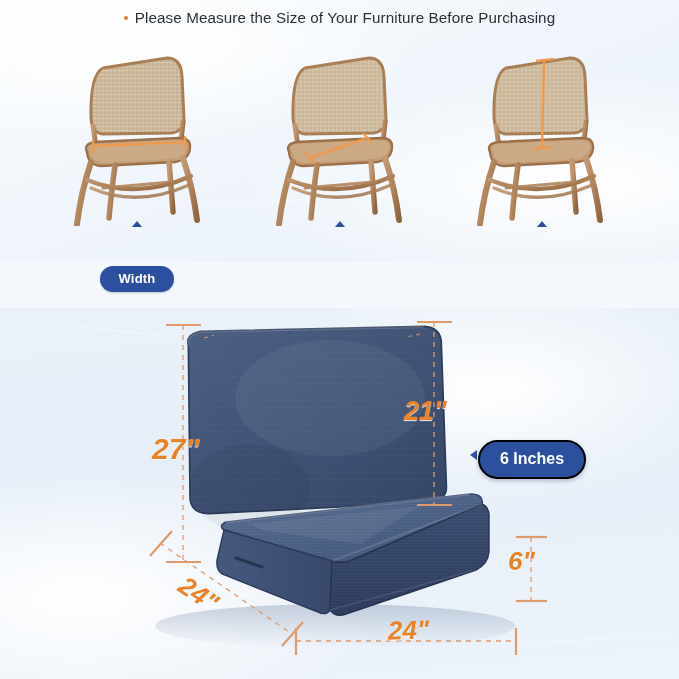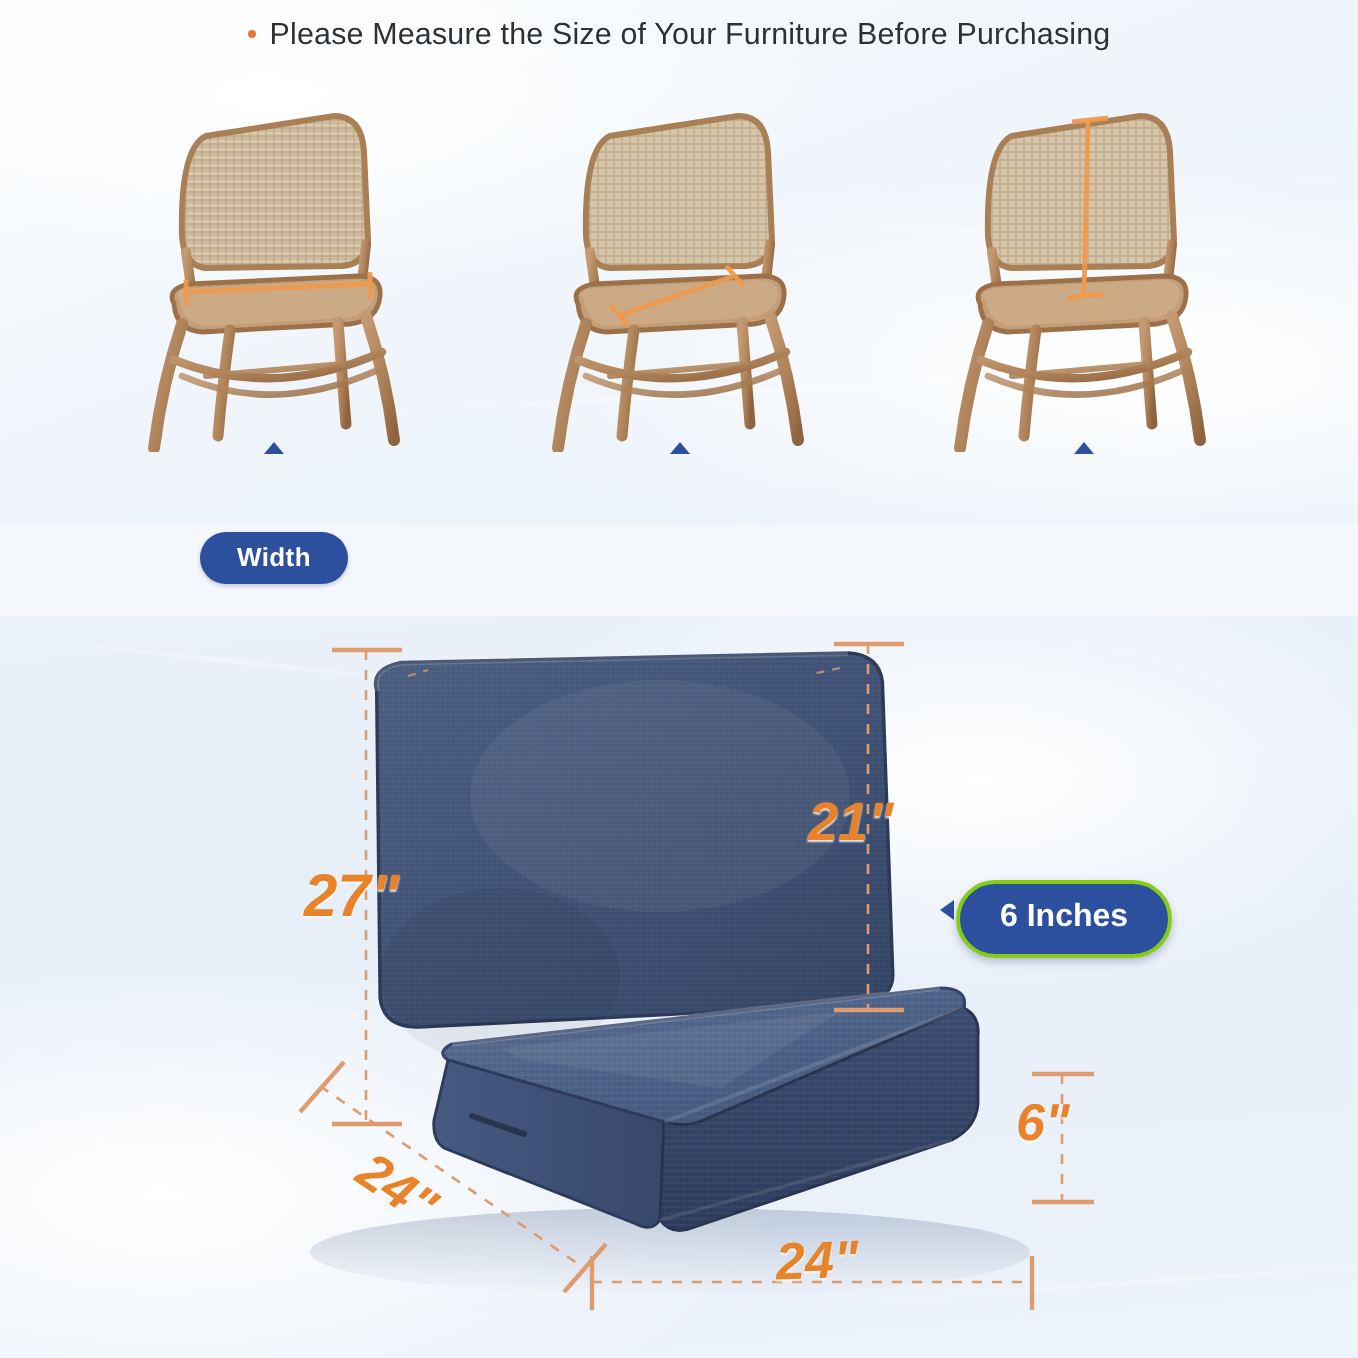--- a/index.html
+++ b/index.html
@@ -162,21 +162,21 @@
   .callout {
     position: absolute;
     background: #2c4f9e;
     color: #fff;
     border-radius: 999px;
     font-size: 16px;
     font-weight: bold;
     padding: 8px 20px 9px 20px;
     white-space: nowrap;
     box-shadow: 0 2px 4px rgba(30,50,100,.28);
-    border: 2px solid #84cc16;
+    border: 2px solid #000000;
   }
   .callout-tip {
     position: absolute;
     width: 0; height: 0;
     border-top: 5px solid transparent;
     border-bottom: 5px solid transparent;
     border-right: 7px solid #2c4f9e;
   }
 </style>
 </head>

